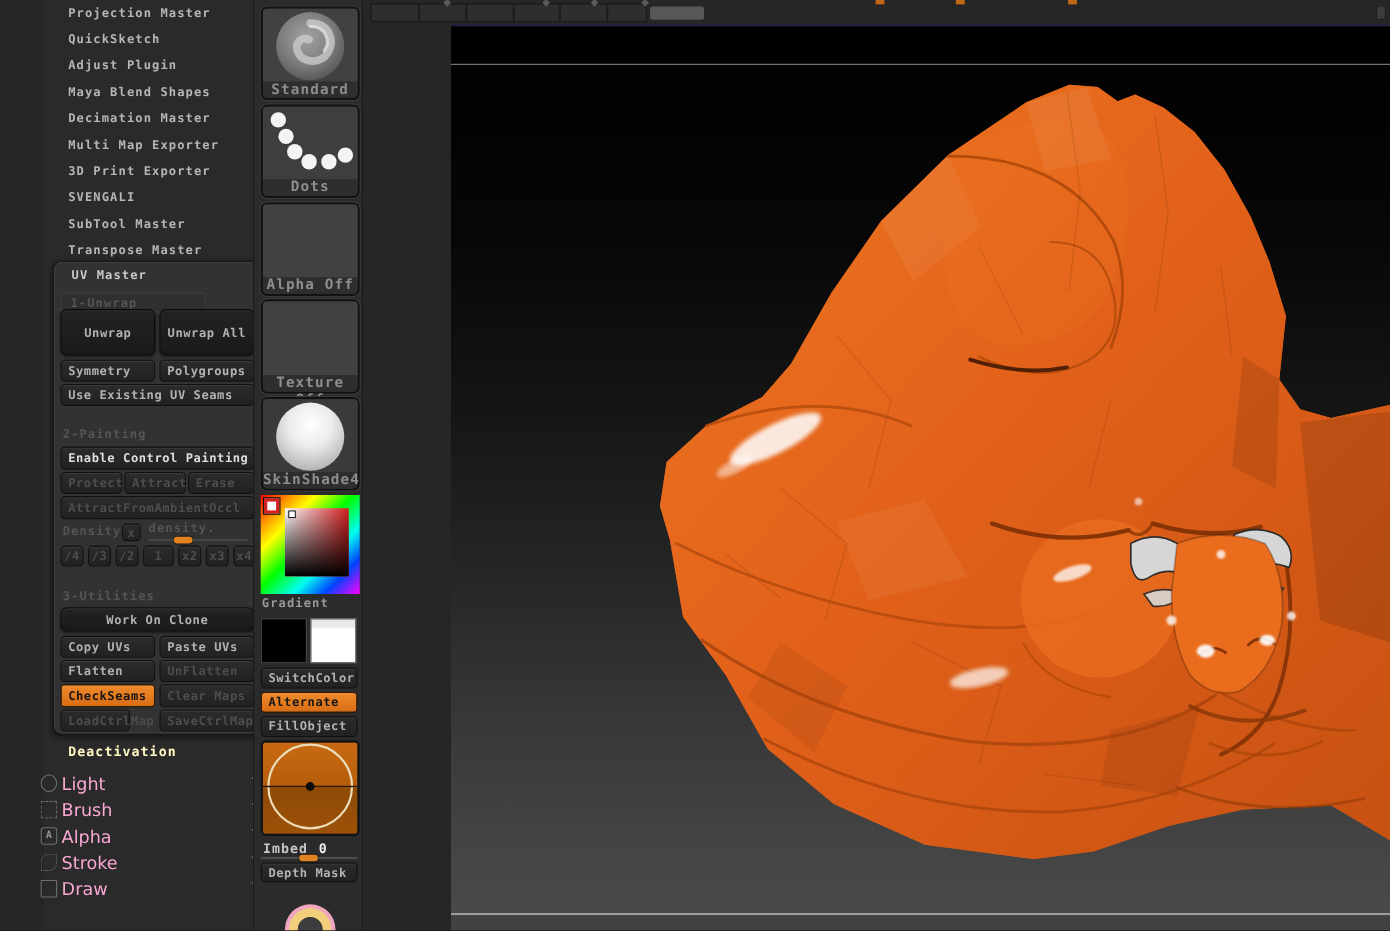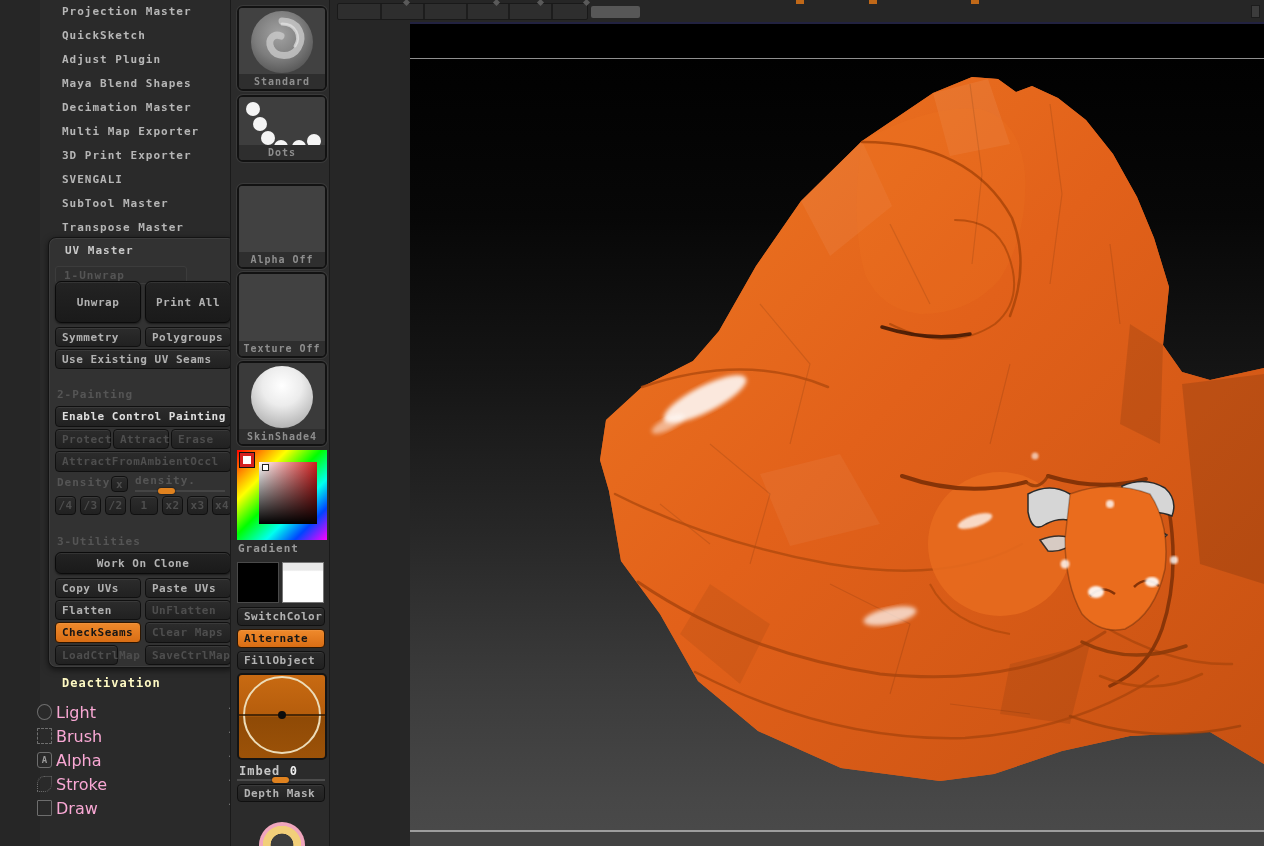--- a/index.html
+++ b/index.html
@@ -46,21 +46,21 @@
      color:#9a9a9a;font-size:9px;font-weight:bold;display:flex;align-items:center;justify-content:center;}
 
   
   #shelf{left:230px;top:0;width:100px;height:846px;background:#2b2b2b;
      border-left:1px solid #1a1a1a;border-right:1px solid #1a1a1a;}
   .tile{position:absolute;left:6px;width:90px;background:#3f3f3f;border:2px solid #121212;border-radius:6px;
      box-shadow:0 0 0 1px #3a3a3a;cursor:default;}
   .thumb{position:relative;width:100%;height:calc(100% - 15px);overflow:hidden;border-radius:3px 3px 0 0;
      background:#414141;}
   .tlabel{position:absolute;bottom:0;left:0;width:100%;height:15px;background:#2e2e2e;color:#8e8e8e;
-     font-weight:bold;font-size:10px;letter-spacing:1px;text-align:center;line-height:15px;
+     font-weight:bold;font-size:13px;letter-spacing:1px;text-align:center;line-height:15px;
      border-radius:0 0 4px 4px;}
   .shelf-btn{position:absolute;left:6px;width:88px;height:19px;}
   .sphere{position:absolute;left:12px;top:3px;width:62px;height:62px;border-radius:50%;
      background:radial-gradient(circle at 50% 32%,#ffffff,#ececec 38%,#c2c2c2 70%,#9b9b9b 100%);}
   .swatch{position:absolute;top:0;width:42px;height:41px;border:1px solid #4a4a4a;cursor:default;}
 
   
   #picker{left:6px;top:450px;width:90px;height:90px;position:absolute;cursor:default;
      background:linear-gradient(135deg,#ff0000 0%,#ff8800 14%,#ffff00 28%,#00ff00 47%,#00ffee 66%,#0044ff 82%,#ff00ff 100%);}
   #sv{position:absolute;left:22px;top:12px;width:58px;height:62px;
@@ -111,21 +111,21 @@
     <div class="abs menu-item" style="top:144px">3D Print Exporter</div>
     <div class="abs menu-item" style="top:168px">SVENGALI</div>
     <div class="abs menu-item" style="top:192px">SubTool Master</div>
     <div class="abs menu-item" style="top:216px">Transpose Master</div>
 
     <div id="uvpanel" class="abs">
       <div class="abs panel-title">UV Master</div>
       <div class="abs sec secbox" style="left:6px;top:28px;width:132px;height:18px;">1-Unwrap</div>
 
       <div class="abs btn big center" style="left:6px;top:43px;width:86px;height:42px;">Unwrap</div>
-      <div class="abs btn big center" style="left:96px;top:43px;width:86px;height:42px;">Print All</div>
+      <div class="abs btn big center" style="left:96px;top:43px;width:86px;height:42px;">Unwrap All</div>
 
       <div class="abs btn" style="left:6px;top:89px;width:86px;height:20px;">Symmetry</div>
       <div class="abs btn" style="left:96px;top:89px;width:86px;height:20px;">Polygroups</div>
       <div class="abs btn" style="left:6px;top:111px;width:176px;height:20px;">Use Existing UV Seams</div>
 
       <div class="abs sec" style="left:8px;top:148px;">2-Painting</div>
       <div class="abs btn lit" style="left:6px;top:168px;width:176px;height:21px;">Enable Control Painting</div>
 
       <div class="abs btn dim" style="left:6px;top:191px;width:56px;height:20px;">Protect</div>
       <div class="abs btn dim" style="left:64px;top:191px;width:56px;height:20px;">Attract</div>
@@ -213,21 +213,21 @@
             </radialGradient>
           </defs>
           <circle cx="43" cy="34" r="31" fill="url(#bg1)"></circle>
           <path d="M 43,13 C 60,13 66,28 59,40 C 53,50 37,50 32,40 C 28,31 35,25 42,28" fill="none" stroke="#c9c9c9" stroke-width="7" stroke-linecap="round" opacity="0.8"></path>
           <path d="M 43,16 C 57,16 62,29 56,38" fill="none" stroke="#e6e6e6" stroke-width="3" stroke-linecap="round" opacity="0.7"></path>
         </svg>
       </div>
       <div class="tlabel">Standard</div>
     </div>
 
-    <div class="tile" style="top:95px;height:67px;">
+    <div class="tile" style="top:95px;height:85px;">
       <div class="thumb" style="background:#3e3e3e;">
         <svg width="86" height="68">
           <g fill="#f4f4f4">
             <circle cx="14" cy="12" r="7"></circle>
               <circle cx="21" cy="27" r="7"></circle>
               <circle cx="29" cy="41" r="7"></circle>
             <circle cx="42" cy="50" r="7"></circle>
               <circle cx="60" cy="50" r="7"></circle>
               <circle cx="75" cy="44" r="7"></circle>
           </g>

